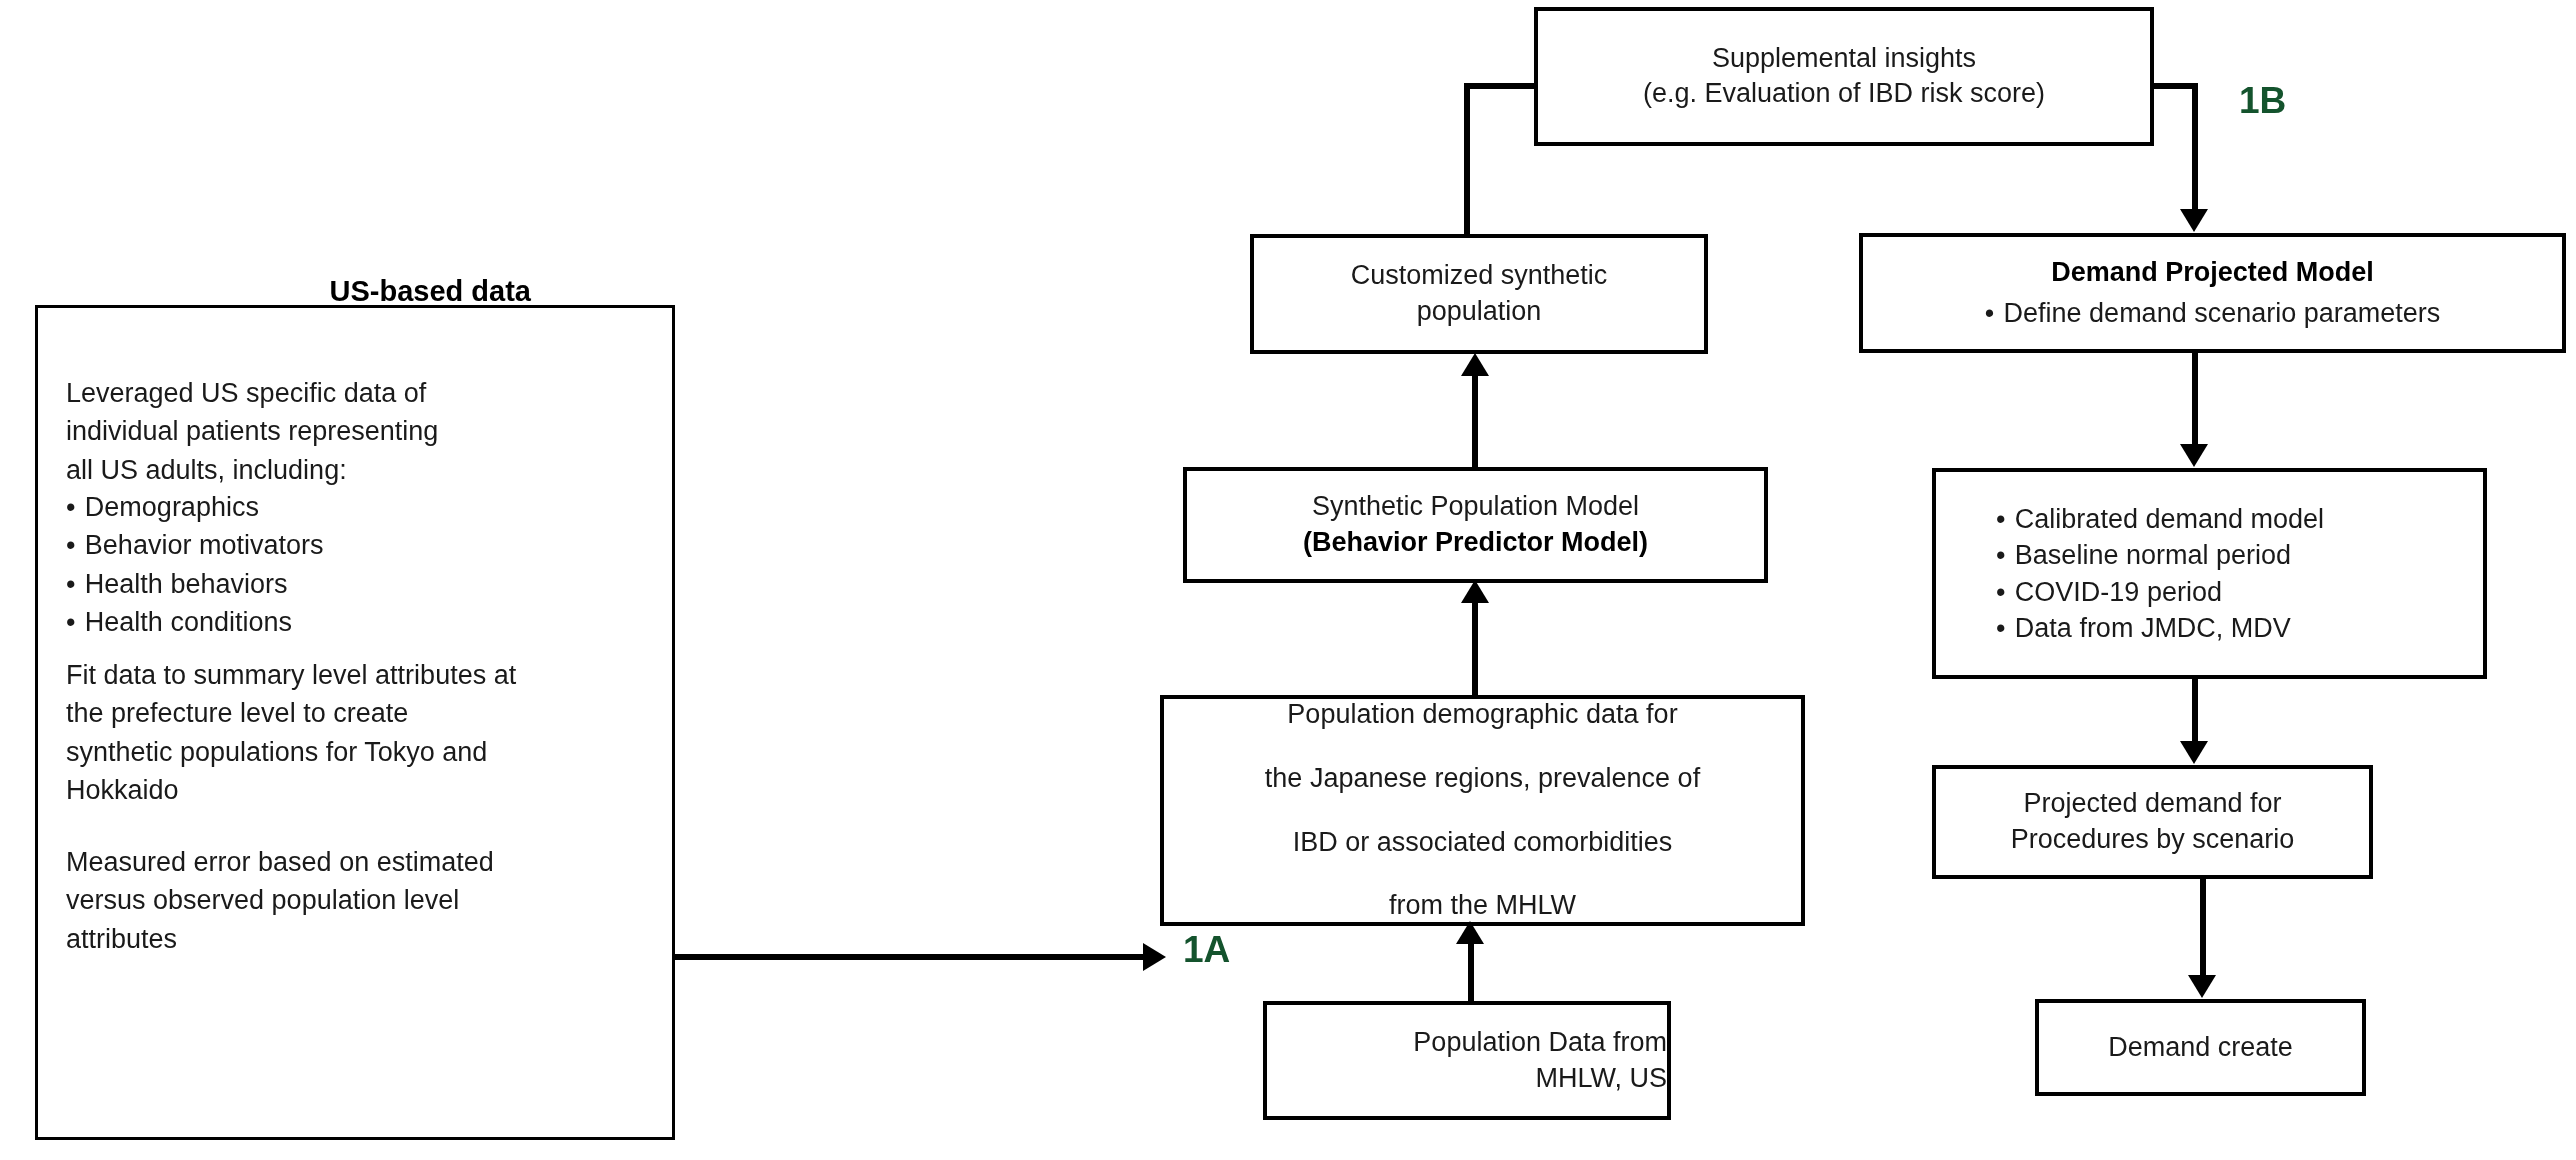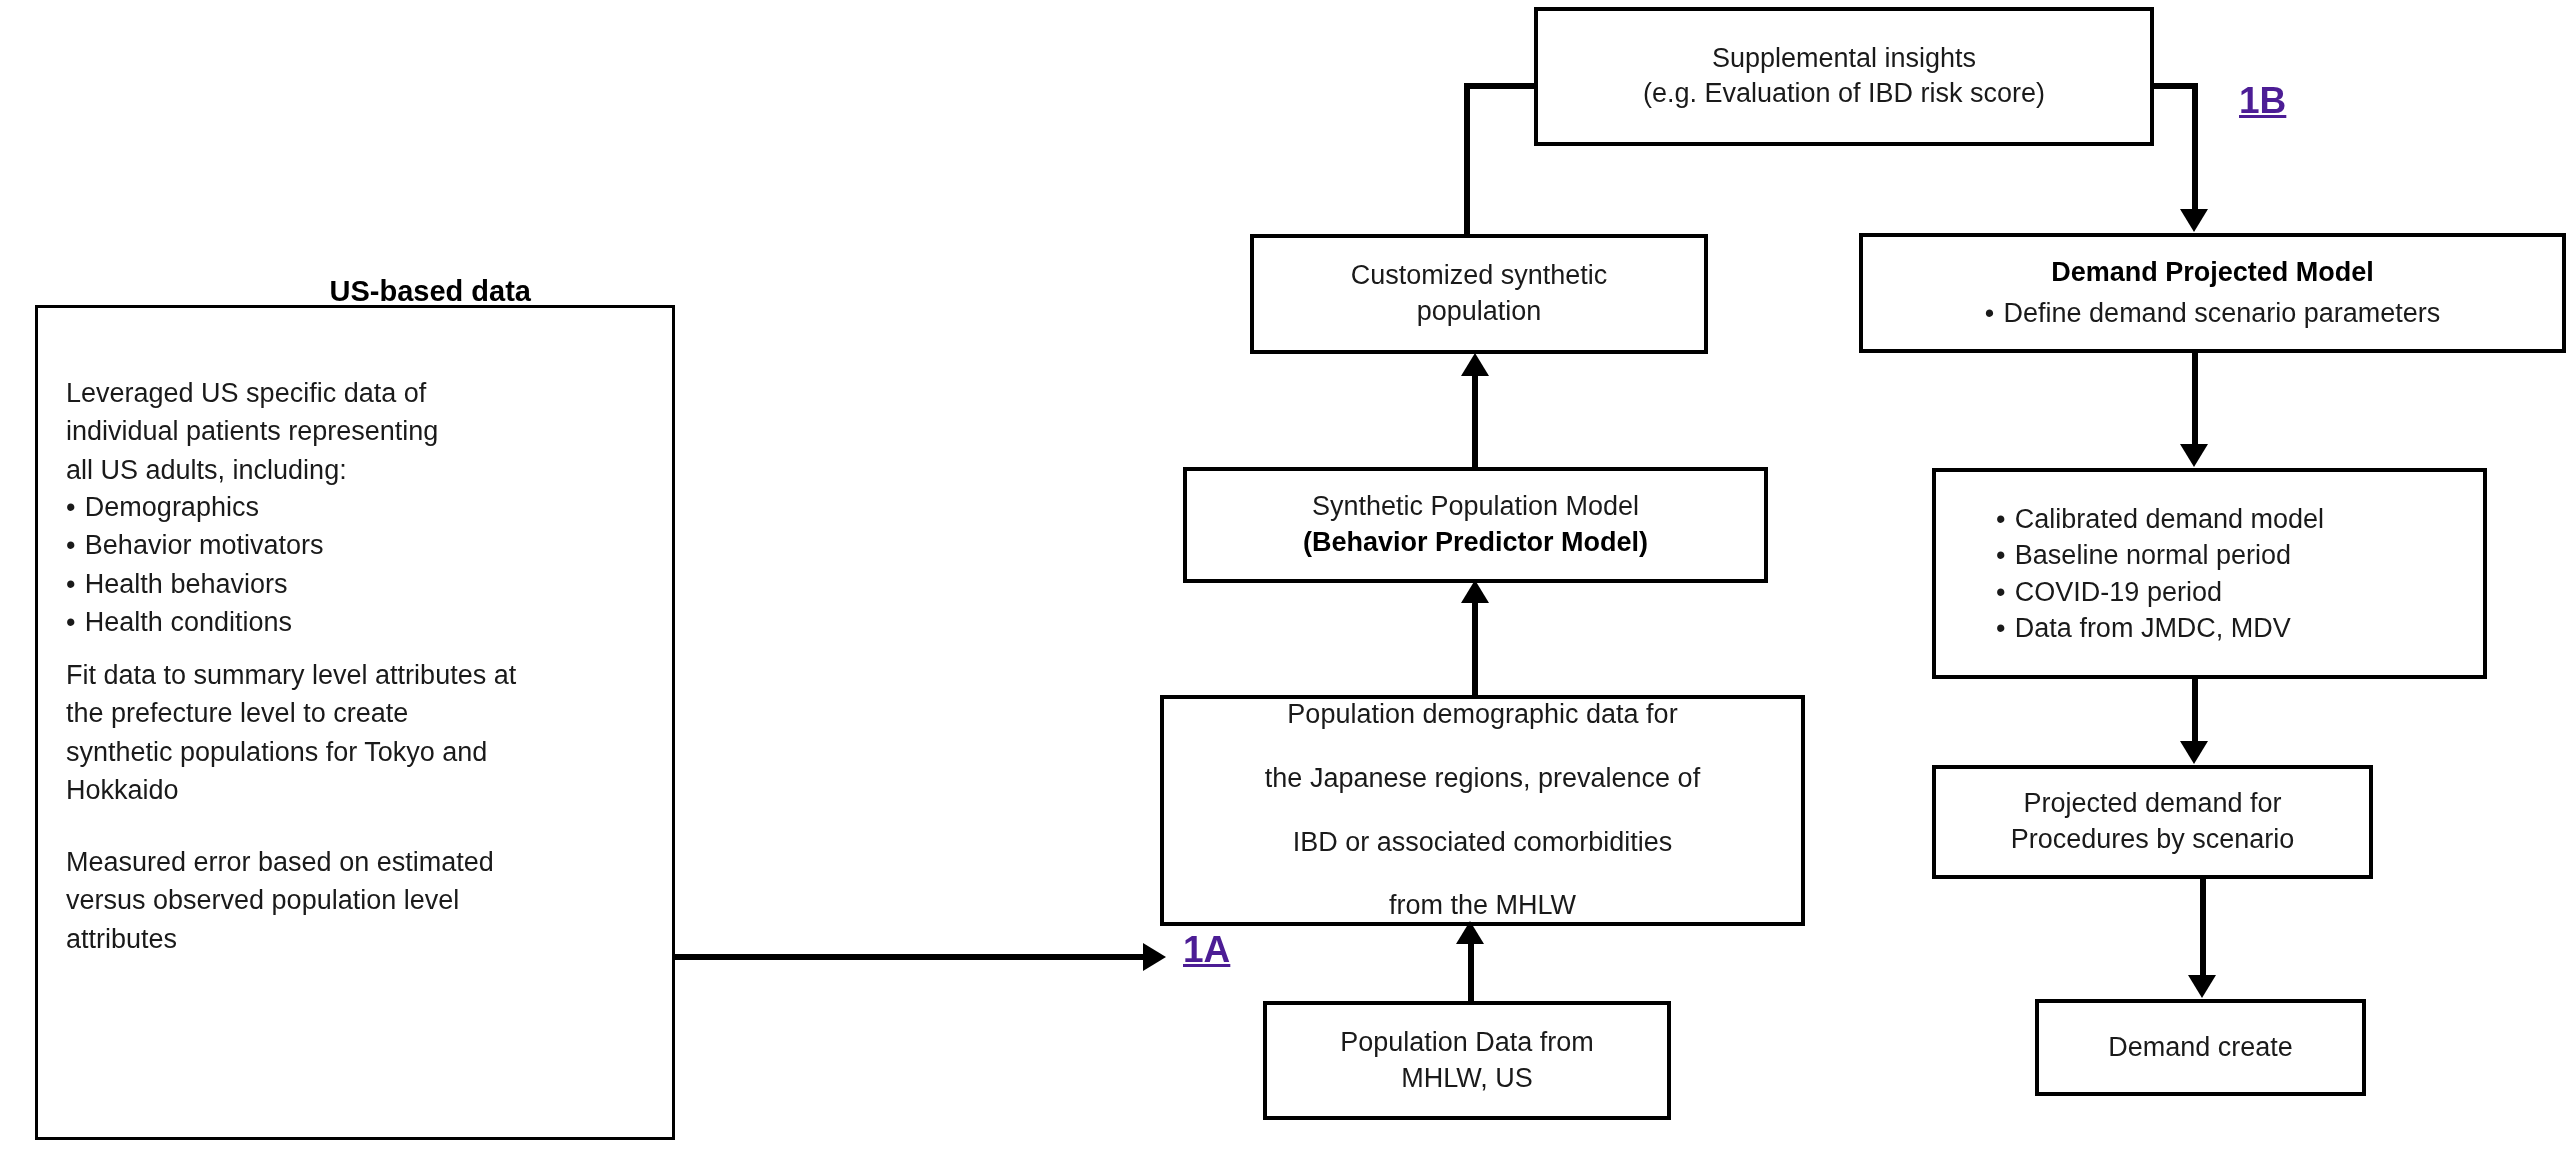--- a/index.html
+++ b/index.html
@@ -38,22 +38,22 @@
   .arrow-up{position:absolute;width:0;height:0;
             border-left:14px solid transparent;border-right:14px solid transparent;
             border-bottom:23px solid #000;}
   .arrow-down{position:absolute;width:0;height:0;
               border-left:14px solid transparent;border-right:14px solid transparent;
               border-top:23px solid #000;}
   .arrow-right{position:absolute;width:0;height:0;
                border-top:14px solid transparent;border-bottom:14px solid transparent;
                border-left:23px solid #000;}
 
-  .step-label{position:absolute;font-weight:bold;font-size:37px;color:#4c1d95;
-              white-space:nowrap;text-decoration:underline;}
+  .step-label{position:absolute;font-weight:bold;font-size:37px;color:#14532d;
+              white-space:nowrap;}
 </style>
 </head>
 <body>
 
 <div class="stage">
 
   <div class="title" style="left:210px;top:264px;width:321px;text-align:right;margin-top:11px;">US-based data</div>
 
   <div class="panel" style="left:35px;top:305px;width:640px;height:835px;">
     <div class="para" style="left:28px;top:66px;">Leveraged US specific data of
@@ -115,21 +115,21 @@
   <div class="box" style="left:1160px;top:695px;width:645px;height:231px;gap:28px;">
     <span class="ln">Population demographic data for</span>
     <span class="ln">the Japanese regions, prevalence of</span>
     <span class="ln">IBD or associated comorbidities</span>
     <span class="ln">from the MHLW</span>
   </div>
 
   <div class="vline" style="left:1468px;top:942px;height:63px;"></div>
   <div class="arrow-up" style="left:1456px;top:921px;"></div>
 
-  <div class="box" style="left:1263px;top:1001px;width:408px;height:119px;">
+  <div class="box" style="left:1263px;top:1001px;width:408px;height:119px;align-items:flex-end;">
     <span class="ln">Population Data from</span>
     <span class="ln">MHLW, US</span>
   </div>
 
   <div class="box" style="left:1859px;top:233px;width:707px;height:120px;">
     <span class="ln b">Demand Projected Model</span>
     <ul class="bl" style="position:static;margin-top:4px;">
       <li>Define demand scenario parameters</li>
     </ul>
   </div>

